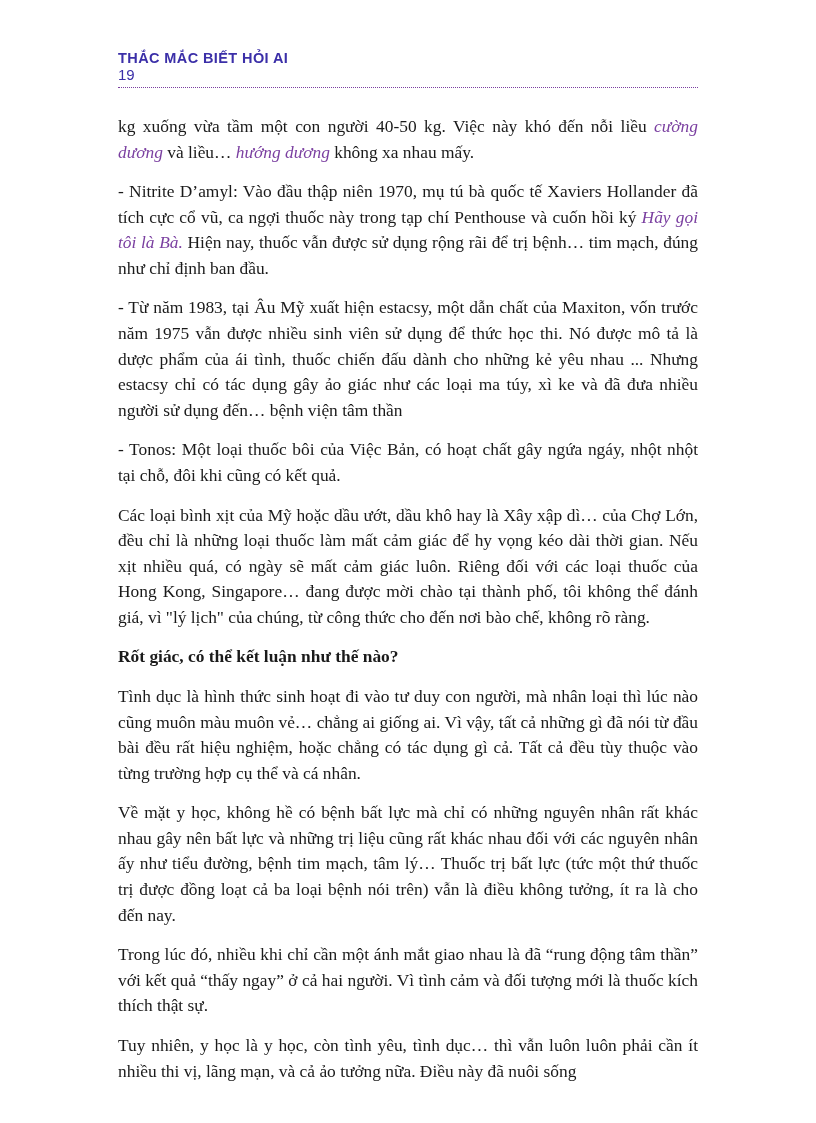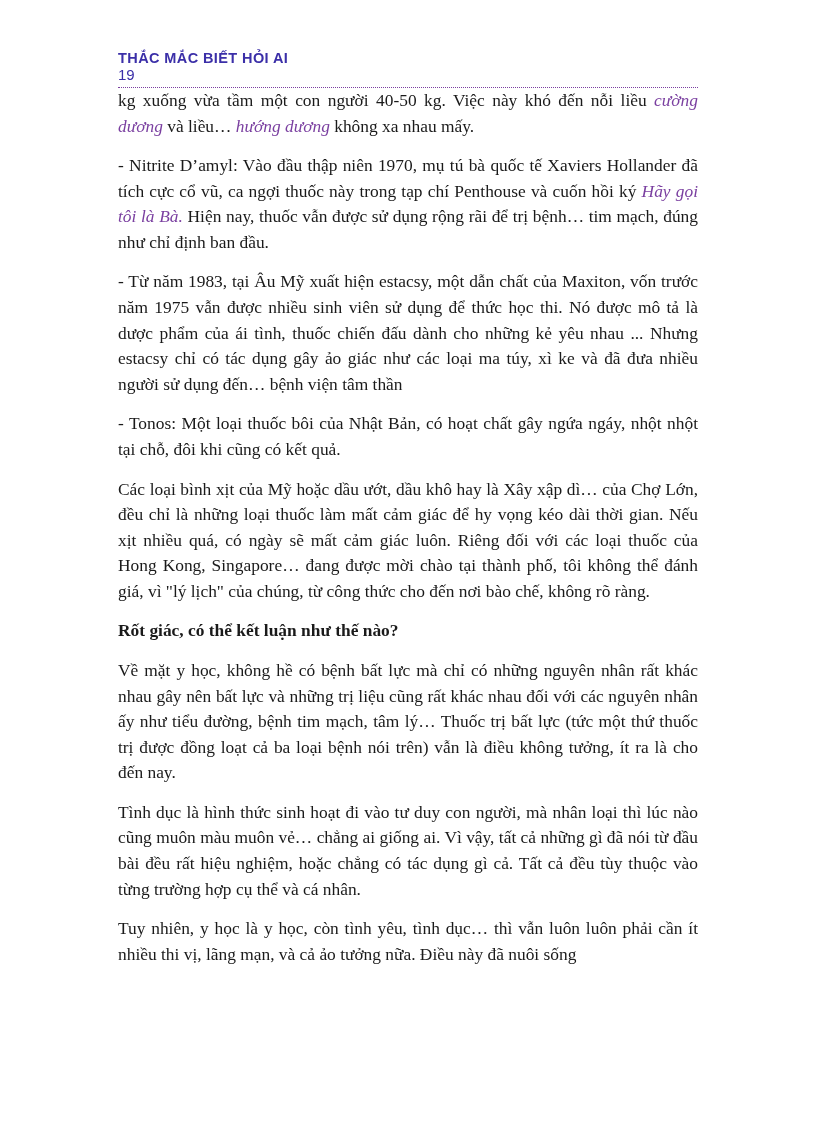--- a/index.html
+++ b/index.html
@@ -35,20 +35,21 @@
     letter-spacing: 0.4px;
     color: #3b2fa8;
   }
   .header-page {
     font-family: "Liberation Sans", sans-serif;
     font-weight: normal;
     font-size: 15px;
     color: #3b2fa8;
   }
   .content {
+    margin-top: 26px;
   }
   p.para {
     margin: 0 0 14px 0;
     font-size: 17.4px;
     line-height: 1.47;
     text-align: justify;
     text-justify: inter-word;
     hyphens: none;
   }
   p.para:last-child {
@@ -76,27 +77,28 @@
   </div>
 
   <div class="content">
 
     <p class="para"><span>kg xuống vừa tầm một con người 40-50 kg. Việc này khó đến nỗi liều </span><span class="em-purple">cường dương</span><span> và liều… </span><span class="em-purple">hướng dương</span><span> không xa nhau mấy.</span></p>
 
     <p class="para"><span>- Nitrite D’amyl: Vào đầu thập niên 1970, mụ tú bà quốc tế Xaviers Hollander đã tích cực cổ vũ, ca ngợi thuốc này trong tạp chí Penthouse và cuốn hồi ký </span><span class="em-purple">Hãy gọi tôi là Bà.</span><span> Hiện nay, thuốc vẫn được sử dụng rộng rãi để trị bệnh… tim mạch, đúng như chỉ định ban đầu.</span></p>
 
     <p class="para">- Từ năm 1983, tại Âu Mỹ xuất hiện estacsy, một dẫn chất của Maxiton, vốn trước năm 1975 vẫn được nhiều sinh viên sử dụng để thức học thi. Nó được mô tả là dược phẩm của ái tình, thuốc chiến đấu dành cho những kẻ yêu nhau ... Nhưng estacsy chỉ có tác dụng gây ảo giác như các loại ma túy, xì ke và đã đưa nhiều người sử dụng đến… bệnh viện tâm thần</p>
 
-    <p class="para">- Tonos: Một loại thuốc bôi của Nhật Bản, có hoạt chất gây ngứa ngáy, nhột nhột tại chỗ, đôi khi cũng có kết quả.</p>
+    <p class="para">- Tonos: Một loại thuốc bôi của Việc Bản, có hoạt chất gây ngứa ngáy, nhột nhột tại chỗ, đôi khi cũng có kết quả.</p>
 
     <p class="para">Các loại bình xịt của Mỹ hoặc dầu ướt, dầu khô hay là Xây xập dì… của Chợ Lớn, đều chỉ là những loại thuốc làm mất cảm giác để hy vọng kéo dài thời gian. Nếu xịt nhiều quá, có ngày sẽ mất cảm giác luôn. Riêng đối với các loại thuốc của Hong Kong, Singapore… đang được mời chào tại thành phố, tôi không thể đánh giá, vì "lý lịch" của chúng, từ công thức cho đến nơi bào chế, không rõ ràng.</p>
 
     <p class="bold-q">Rốt giác, có thể kết luận như thế nào?</p>
 
+    <p class="para">Tình dục là hình thức sinh hoạt đi vào tư duy con người, mà nhân loại thì lúc nào cũng muôn màu muôn vẻ… chẳng ai giống ai. Vì vậy, tất cả những gì đã nói từ đầu bài đều rất hiệu nghiệm, hoặc chẳng có tác dụng gì cả. Tất cả đều tùy thuộc vào từng trường hợp cụ thể và cá nhân.</p>
+
     <p class="para">Về mặt y học, không hề có bệnh bất lực mà chỉ có những nguyên nhân rất khác nhau gây nên bất lực và những trị liệu cũng rất khác nhau đối với các nguyên nhân ấy như tiểu đường, bệnh tim mạch, tâm lý… Thuốc trị bất lực (tức một thứ thuốc trị được đồng loạt cả ba loại bệnh nói trên) vẫn là điều không tưởng, ít ra là cho đến nay.</p>
 
-    <p class="para">Tình dục là hình thức sinh hoạt đi vào tư duy con người, mà nhân loại thì lúc nào cũng muôn màu muôn vẻ… chẳng ai giống ai. Vì vậy, tất cả những gì đã nói từ đầu bài đều rất hiệu nghiệm, hoặc chẳng có tác dụng gì cả. Tất cả đều tùy thuộc vào từng trường hợp cụ thể và cá nhân.</p>
-
+    <p class="para">Trong lúc đó, nhiều khi chỉ cần một ánh mắt giao nhau là đã “rung động tâm thần” với kết quả “thấy ngay” ở cả hai người. Vì tình cảm và đối tượng mới là thuốc kích thích thật sự.</p>
 
     <p class="para">Tuy nhiên, y học là y học, còn tình yêu, tình dục… thì vẫn luôn luôn phải cần ít nhiều thi vị, lãng mạn, và cả ảo tưởng nữa. Điều này đã nuôi sống</p>
 
   </div>
 </div>
 
 </body></html>

